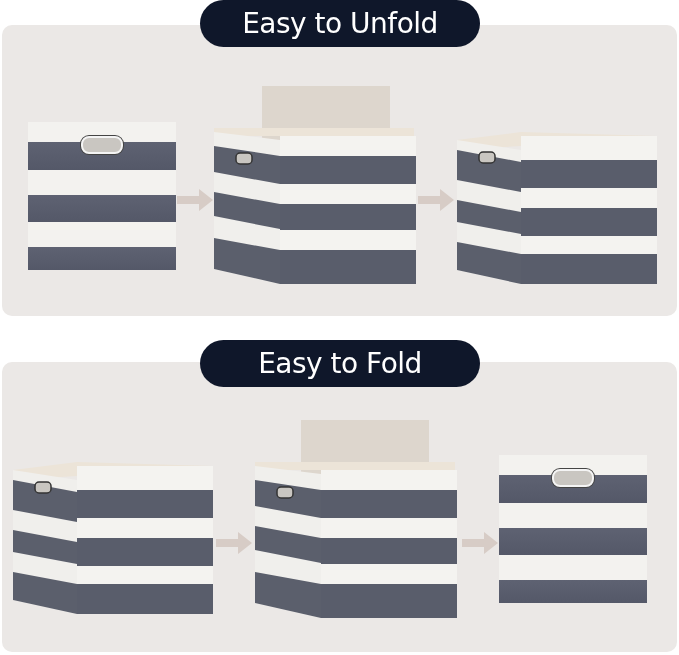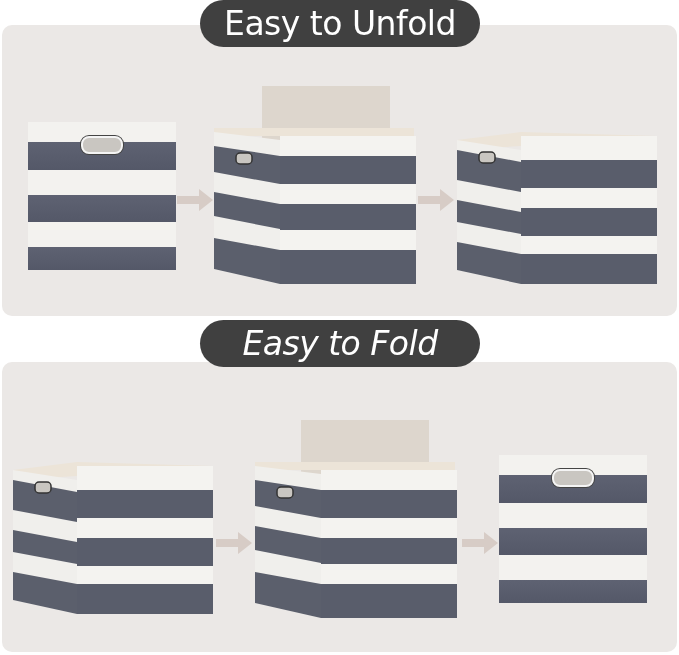--- a/index.html
+++ b/index.html
@@ -1,18 +1,18 @@
 <!DOCTYPE html>
 <html><head>
 <meta charset="utf-8">
 <style>
   html,body{margin:0;padding:0;}
   body{width:679px;height:655px;background:#ffffff;position:relative;overflow:hidden;font-family:"DejaVu Sans",sans-serif;}
   .panel{position:absolute;left:2px;width:675px;background:#ebe8e6;border-radius:10px;}
-  .pill{position:absolute;left:200px;width:280px;height:47px;background:#404040;border-radius:24px;color:#fff;font-size:33px;line-height:47px;text-align:center;letter-spacing:-0.5px;font-family:"DejaVu Sans",sans-serif;}
+  .pill{position:absolute;left:200px;width:280px;height:47px;background:#0f172a;border-radius:24px;color:#fff;font-size:28px;line-height:47px;text-align:center;letter-spacing:-0.5px;font-family:"DejaVu Sans",sans-serif;}
   .arrow{position:absolute;width:36px;height:22px;}
   .flat{position:absolute;width:148px;height:148px;}
   .flat .s{position:absolute;left:0;width:100%;}
   .box{position:absolute;}
   .handle-flat{position:absolute;left:50%;transform:translateX(-50%);width:38px;height:14px;border:2px solid #f4f4f4;border-radius:8px;background:#c9c6c1;box-shadow:0 0 0 1px #444;}
   .dark{background:linear-gradient(180deg,#5e6272,#545868);}
   .light{background:#f3f2ef;}
 </style>
 </head>
 <body>
@@ -61,21 +61,21 @@
   <polygon points="0,78 64,90 64,112 0,100" fill="#5b5f6c"></polygon>
   <polygon points="0,120 64,132 64,162 0,148" fill="#5b5f6c"></polygon>
   <rect x="64" y="14" width="136" height="148" fill="#f4f3f0"></rect>
   <rect x="64" y="38" width="136" height="28" fill="#595d6b"></rect>
   <rect x="64" y="86" width="136" height="28" fill="#595d6b"></rect>
   <rect x="64" y="132" width="136" height="30" fill="#595d6b"></rect>
   <rect x="22" y="30" width="16" height="11" rx="4" fill="#c9c6c1" stroke="#333" stroke-width="1.5"></rect>
 </svg>
 
 <div class="panel" style="top:362px;height:290px;"></div>
-<div class="pill" style="top:320px;font-style:italic;">Easy to Fold</div>
+<div class="pill" style="top:340px;">Easy to Fold</div>
 
 <svg class="box" style="left:13px;top:452px;" width="202" height="165" viewBox="0 0 202 165">
   <polygon points="0,18 64,10 200,14 200,28 64,24 0,28" fill="#ece4d8"></polygon>
   <polygon points="0,18 64,28 64,162 0,148" fill="#f0efec"></polygon>
   <polygon points="0,28 64,40 64,70 0,58" fill="#5b5f6c"></polygon>
   <polygon points="0,78 64,90 64,112 0,100" fill="#5b5f6c"></polygon>
   <polygon points="0,120 64,132 64,162 0,148" fill="#5b5f6c"></polygon>
   <rect x="64" y="14" width="136" height="148" fill="#f4f3f0"></rect>
   <rect x="64" y="38" width="136" height="28" fill="#595d6b"></rect>
   <rect x="64" y="86" width="136" height="28" fill="#595d6b"></rect>

